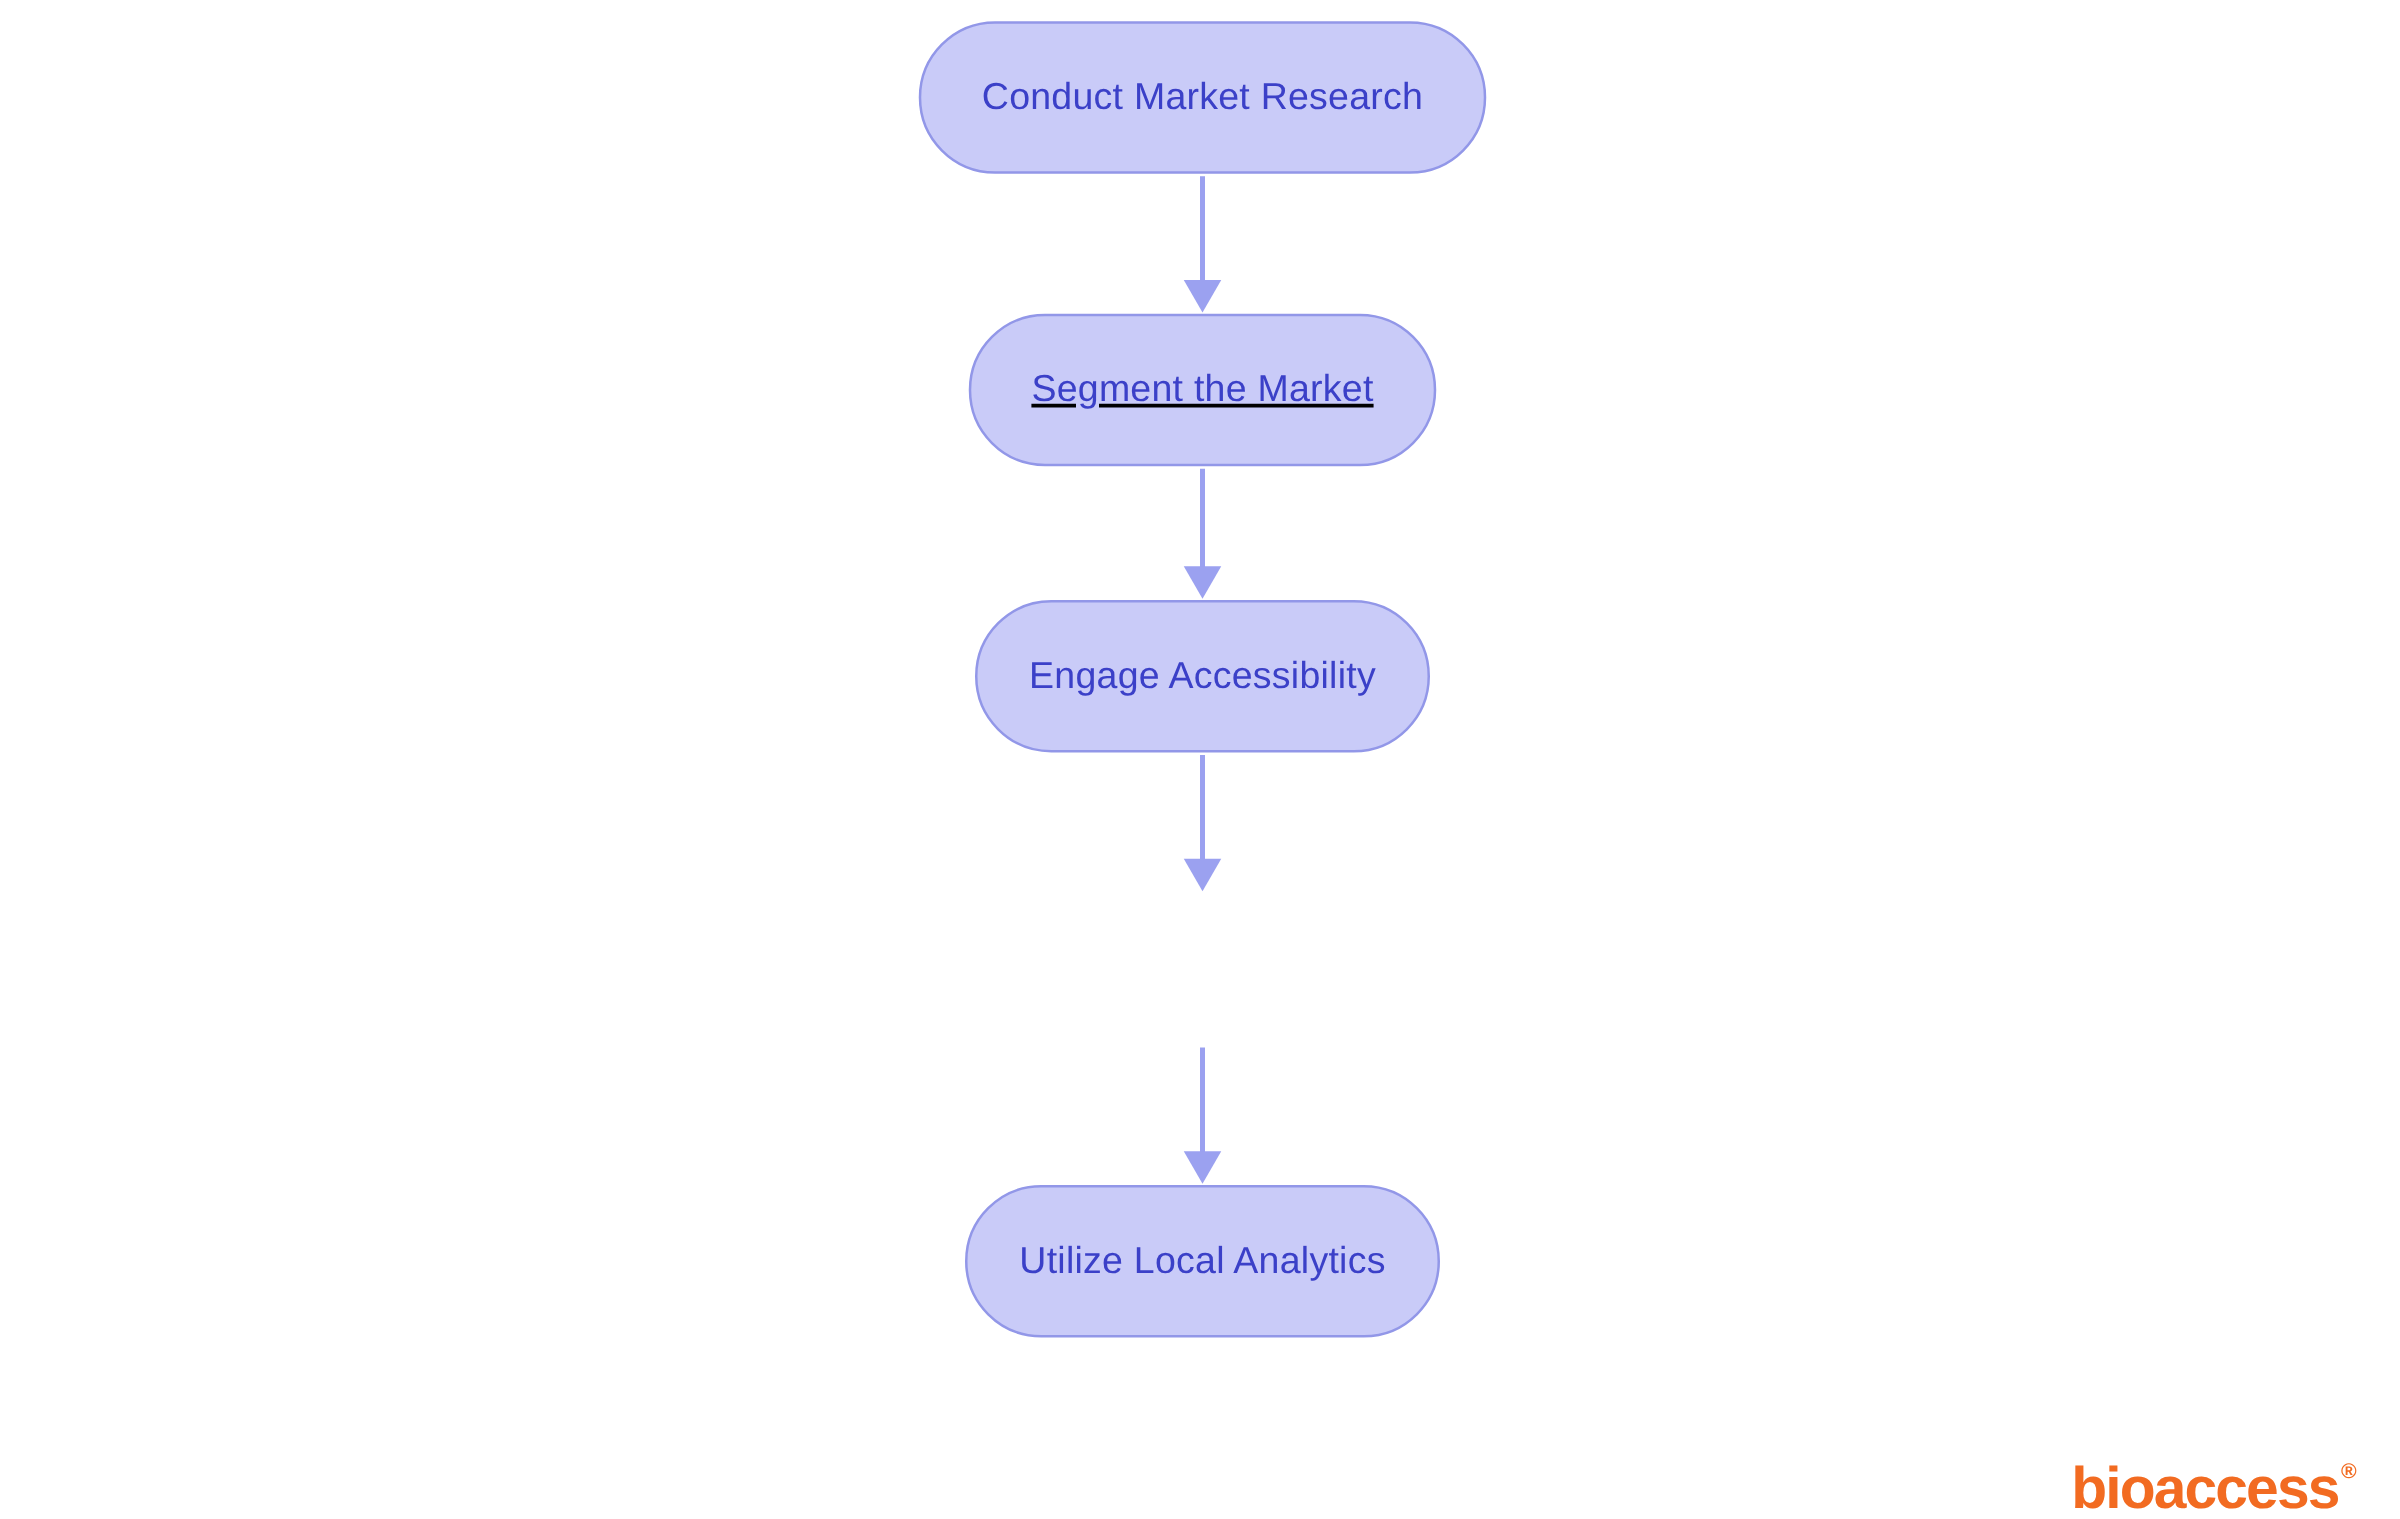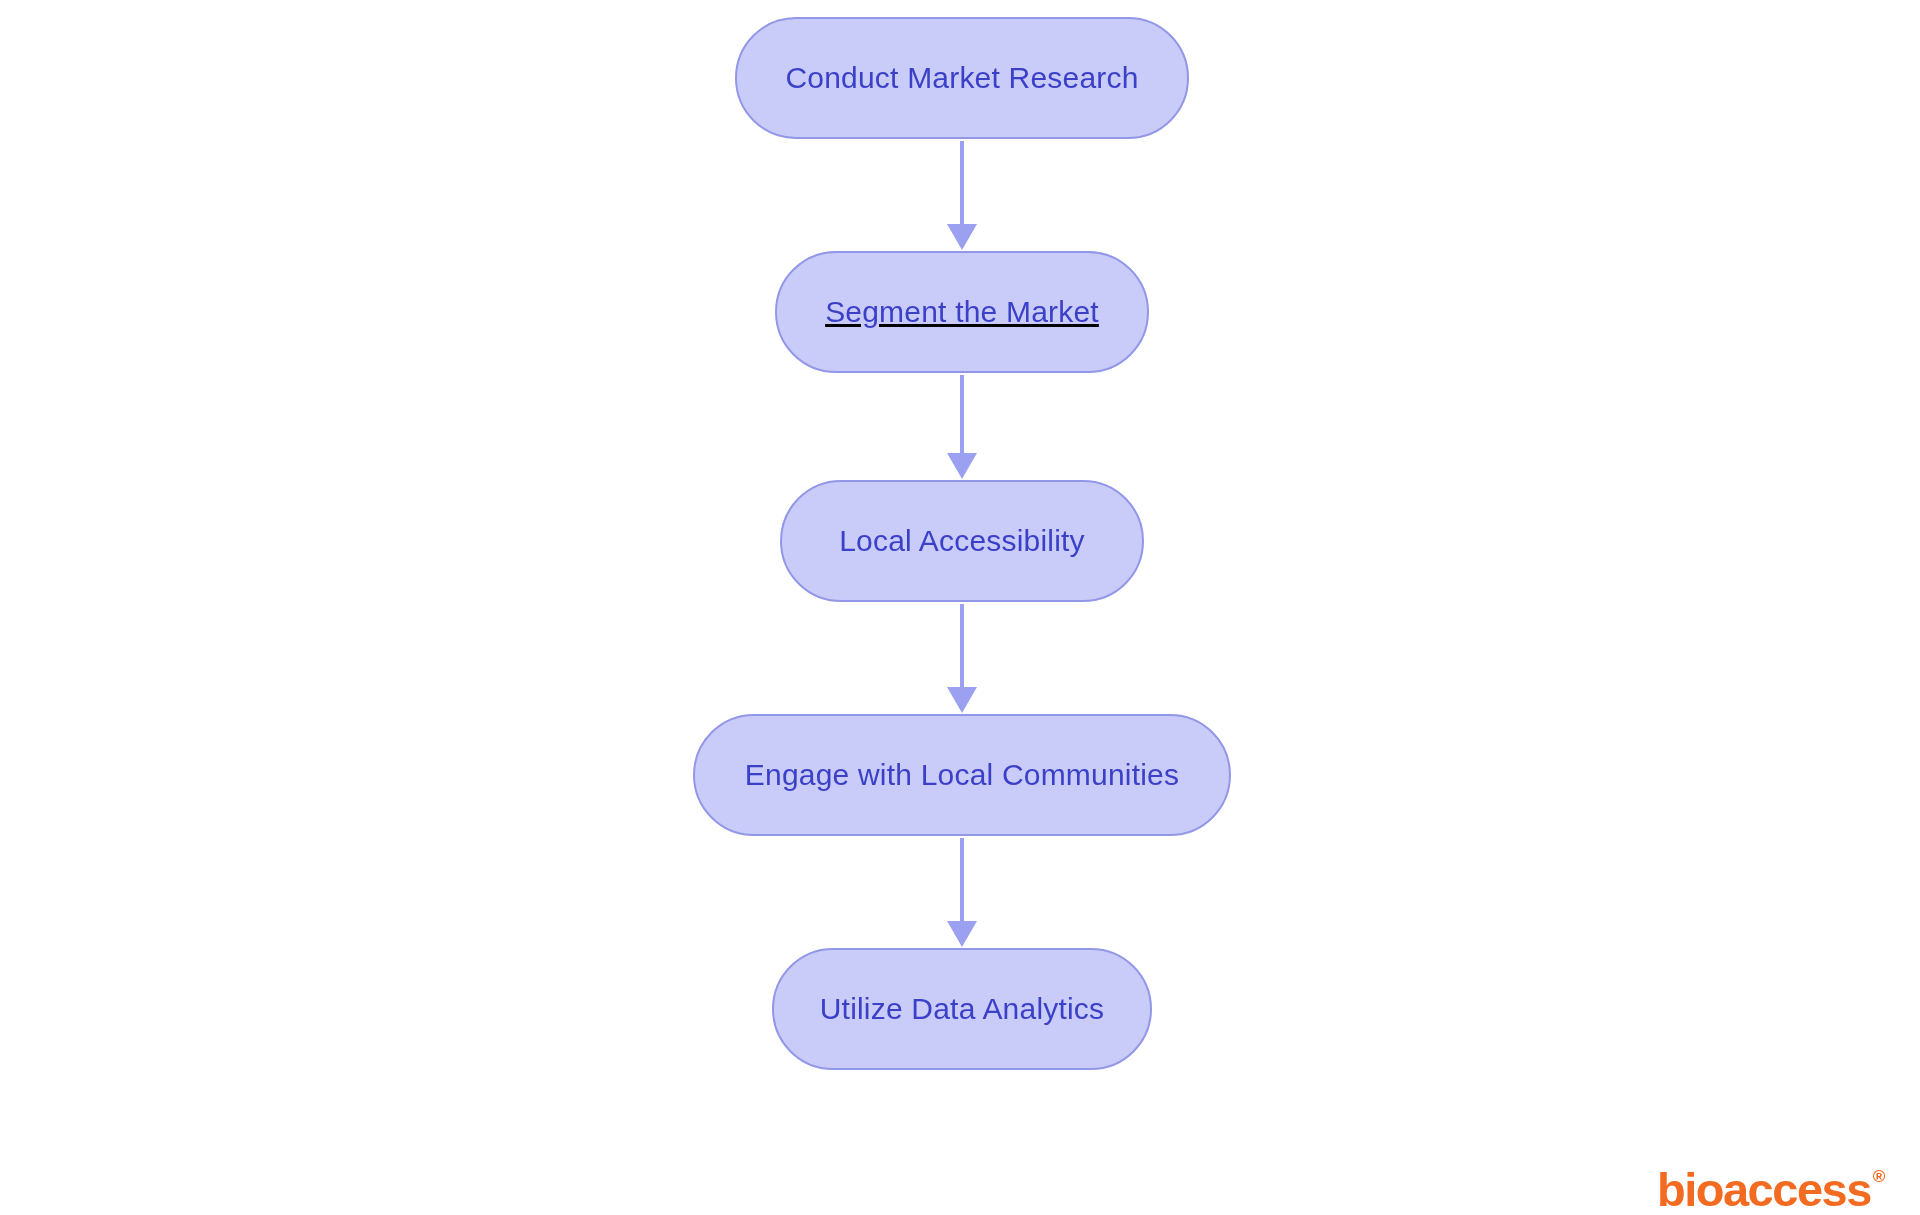--- a/index.html
+++ b/index.html
@@ -104,33 +104,30 @@
 
   <div class="arrow a1"></div>
 
   <div class="node n2">
     <span>Segment the Market</span>
   </div>
 
   <div class="arrow a2"></div>
 
   <div class="node n3">
-    <span>Local Accessibility</span>
+    <span>Engage Accessibility</span>
   </div>
 
   <div class="arrow a3"></div>
 
-  <div class="node n4">
-    <span>Engage with Local Communities</span>
-  </div>
 
   <div class="arrow a4"></div>
 
   <div class="node n5">
-    <span>Utilize Data Analytics</span>
+    <span>Utilize Local Analytics</span>
   </div>
 
   <div class="logo">
     <div class="wordmark"><span>bioaccess</span><span class="reg">®</span></div>
     <div class="tagline">FAST-TRACKING FIRST-IN-HUMAN TRIALS, ANYWHERE</div>
   </div>
 
 </div>
 
 </body></html>

